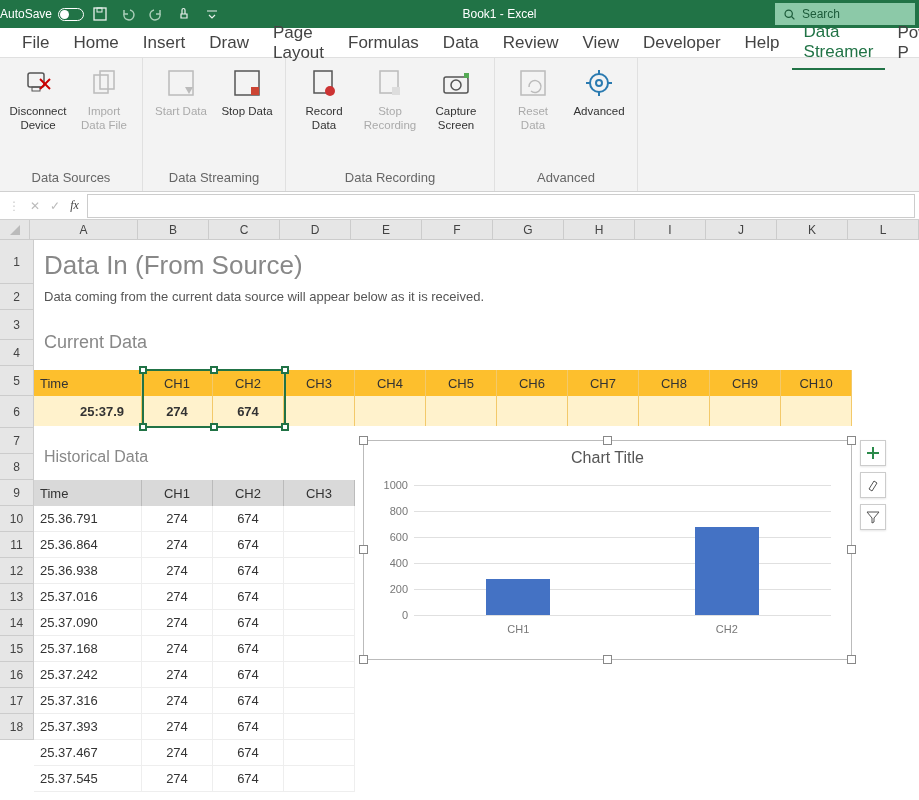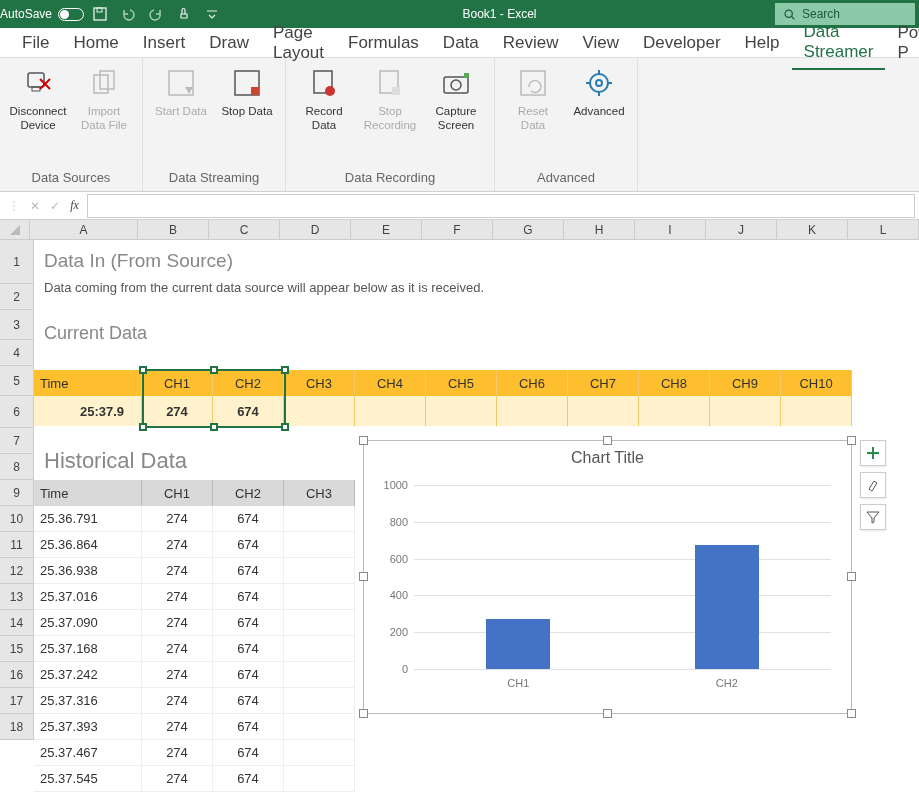--- a/index.html
+++ b/index.html
@@ -38,21 +38,21 @@
 .formula-bar { flex: 1; height: 24px; border: 1px solid #ccc; margin-right: 4px; }
 
 
 .col-headers { display: flex; height: 20px; background: #e6e6e6; border-bottom: 1px solid #ccc; }
 .corner { width: 34px; border-right: 1px solid #ccc; background: #e6e6e6; display:flex; align-items:center; justify-content:center; }
 .col-head { border-right: 1px solid #ccc; text-align: center; font-size: 12px; color: #444; line-height: 20px; }
 
 
 .sheet { position: relative; }
 .row-head { width: 34px; min-width:34px; background: #e6e6e6; border-right: 1px solid #ccc; border-bottom: 1px solid #ccc; text-align: center; font-size: 12px; color: #444; display:flex; align-items:center; justify-content:center; }
-.block-title { font-size: 19px; color: #888; font-weight: 300; padding-top: 10px; padding-left: 10px; }
+.block-title { font-size: 26px; color: #888; font-weight: 300; padding-top: 10px; padding-left: 10px; }
 .block-sub { font-size: 13px; color: #555; padding-left: 10px; }
 
 
 .yellow-row { position: absolute; left: 34px; display: flex; }
 .yellow-row.header { top: 130px; height: 26px; }
 .yellow-row.data   { top: 156px; height: 30px; }
 .ycell { border-right: 1px solid #f3c96a; display:flex; align-items:center; padding-left:6px; font-size:13px; }
 .ycell.head { background: #fdbf2d; color: #333; }
 .ycell.body { background: #fff2cc; color: #333; font-weight: 600; }
 .ycell.time { width: 108px; } .ycell.ch { width: 71px; justify-content:center; padding-left:0; }
@@ -65,21 +65,21 @@
 
 .hist-head { position: absolute; left: 34px; top: 240px; display:flex; height:26px; }
 .hcell { background: #d9d9d9; border-right:1px solid #bbb; display:flex; align-items:center; padding-left:6px; font-size:13px; }
 .hcell.time { width:108px; } .hcell.ch { width:71px; justify-content:center; padding-left:0; }
 .hist-data { position:absolute; left:34px; top:266px; }
 .hd-row { display:flex; height:26px; }
 .hd-cell { border-right:1px solid #eee; border-bottom:1px solid #eee; display:flex; align-items:center; padding-left:6px; font-size:13px; }
 .hd-cell.time { width:108px; } .hd-cell.ch { width:71px; justify-content:center; padding-left:0; }
 
 
-.chart { position:absolute; left: 363px; top: 200px; width: 489px; height: 274px; background:#fff; border:1px solid #bbb; }
+.chart { position:absolute; left: 363px; top: 200px; width: 489px; height: 220px; background:#fff; border:1px solid #bbb; }
 .chart-handle { width:9px; height:9px; background:#fff; border:1.5px solid #888; position:absolute; }
 .chart-title { text-align:center; font-size:16px; color:#555; padding:8px 0; }
 .plot { position:absolute; left:50px; right:20px; top:44px; bottom:44px; }
 .grid-line { position:absolute; left:0; right:0; border-top:1px solid #e0e0e0; }
 .axis-label { position:absolute; font-size:11px; color:#777; right: calc(100% + 6px); transform: translateY(-50%); }
 .bar { position:absolute; bottom:0; width:64px; background:#4472c4; }
 .xcat { position:absolute; font-size:11px; color:#777; transform: translateX(-50%); top: calc(100% + 8px); }
 
 .side-tools { position:absolute; left:860px; top:200px; display:flex; flex-direction:column; gap:6px; }
 .side-tool { width:26px; height:26px; border:1px solid #ccc; background:#fff; display:flex; align-items:center; justify-content:center; box-shadow:0 1px 2px rgba(0,0,0,.1); }
@@ -349,21 +349,21 @@
 
   <div class="sel-box" style="left:142px; top:129px; width:144px; height:59px;">
     <div class="sel-handle" style="left:-5px; top:-5px"></div>
     <div class="sel-handle" style="right:-5px; top:-5px"></div>
     <div class="sel-handle" style="left:-5px; bottom:-5px"></div>
     <div class="sel-handle" style="right:-5px; bottom:-5px"></div>
     <div class="sel-handle" style="left:50%; top:-5px; margin-left:-4px"></div>
     <div class="sel-handle" style="left:50%; bottom:-5px; margin-left:-4px"></div>
   </div>
 
-  <div style="position:absolute; left:44px; top:208px; font-size:22px; color:#888; font-weight:300">Historical Data</div>
+  <div style="position:absolute; left:44px; top:208px; font-size:16px; color:#888; font-weight:300">Historical Data</div>
   <div class="hist-head" id="hhead">
       <div class="hcell time">Time</div>
       <div class="hcell ch">CH1</div>
       <div class="hcell ch">CH2</div>
       <div class="hcell ch">CH3</div>
     </div>
   <div class="hist-data" id="hdata">
       <div class="hd-row">
         <div class="hd-cell time">25.36.791</div>
         <div class="hd-cell ch">274</div>

